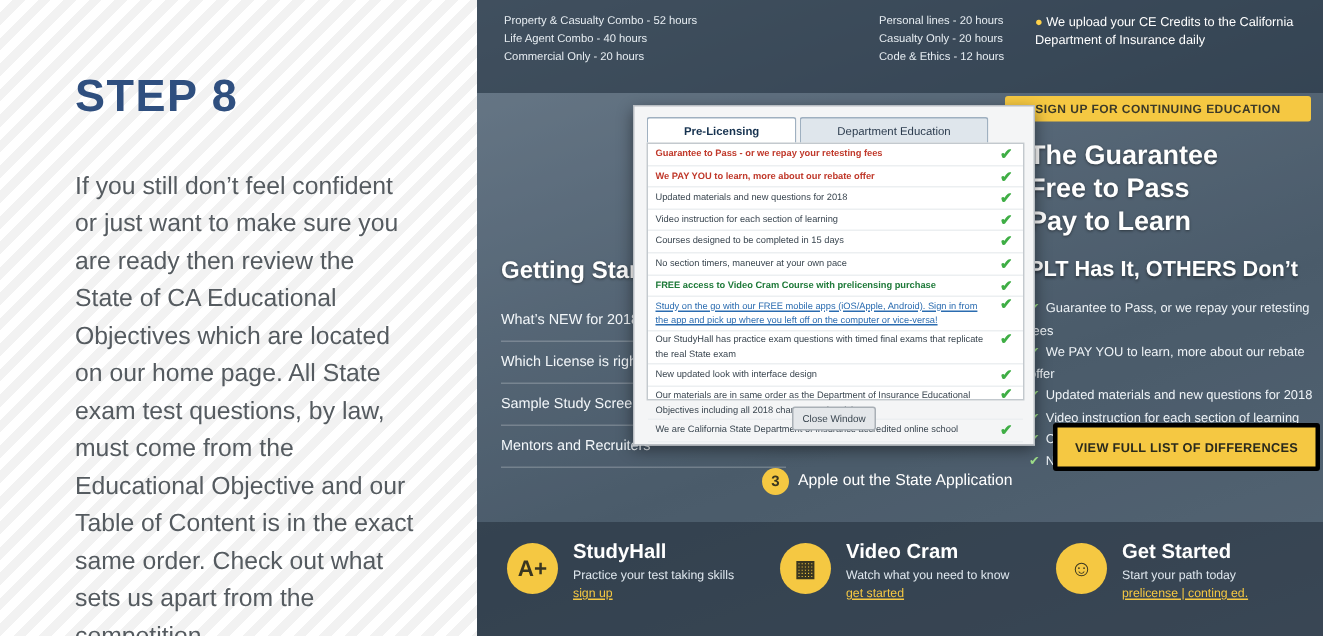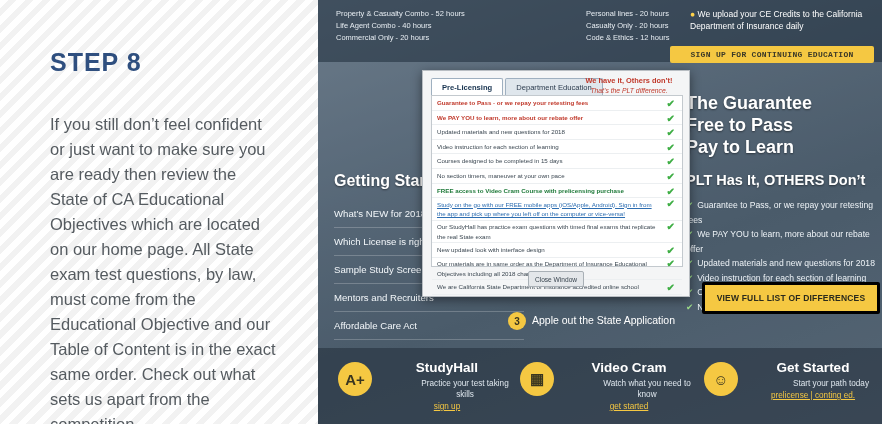--- a/index.html
+++ b/index.html
@@ -11,21 +11,21 @@
   }
   
   .left-panel{
     position:absolute;left:0;top:0;width:318px;height:424px;
     background:
       repeating-linear-gradient(135deg,#ffffff 0px,#ffffff 6px,#f2f2f2 6px,#f2f2f2 12px);
     box-sizing:border-box;
   }
   .step-title{
     position:absolute;left:50px;top:48px;
-    font-size:25px;font-weight:bold;color:#2f4f7f;letter-spacing:1px;
+    font-size:30px;font-weight:bold;color:#2f4f7f;letter-spacing:1px;
     font-family:"Liberation Sans", sans-serif;
   }
   .step-body{
     position:absolute;left:50px;top:112px;width:228px;
     font-size:16.5px;line-height:25px;color:#555b60;
   }
   
   .shot{
     position:absolute;left:318px;top:0;width:564px;height:424px;
     overflow:hidden;
@@ -48,26 +48,25 @@
   .col{position:absolute;top:8px;}
   .col1{left:18px;}
   .col2{left:140px;}
   .col3{left:268px;}
   .bullet-right{
     position:absolute;left:372px;top:8px;width:205px;
     color:#ffffff;font-size:8.5px;line-height:12px;
   }
   .bullet-right .dot{color:#ffd24a;}
   .cta-ce{
-    position:absolute;left:352px;top:46px;width:204px;height:17px;
+    position:absolute;left:352px;top:64px;width:204px;height:17px;
     background:#f5c842;border-radius:2px;
     color:#3c3a28;font-size:8px;font-weight:bold;
     display:flex;align-items:center;justify-content:center;
     letter-spacing:.3px;
-    font-family:Liberation Mono, monospace;
   }
   
   .guarantee{
     position:absolute;left:368px;top:92px;width:196px;
     color:#ffffff;font-size:18px;line-height:22px;font-weight:bold;
     text-shadow:0 1px 2px rgba(0,0,0,.45);
   }
   
   .plt-title{
     position:absolute;left:368px;top:172px;width:200px;
@@ -109,39 +108,39 @@
     position:absolute;left:0;top:348px;width:564px;height:76px;
     background:rgba(34,46,58,0.55);
   }
   .feat{position:absolute;top:14px;}
   .feat-ico{
     position:absolute;left:0;top:0;width:34px;height:34px;border-radius:50%;
     background:#f5c842;color:#3a3620;
     display:flex;align-items:center;justify-content:center;
     font-size:15px;font-weight:bold;
   }
-  .feat-txt{position:absolute;left:44px;top:-2px;width:130px;color:#ffffff;text-align:center;}
+  .feat-txt{position:absolute;left:44px;top:-2px;width:130px;color:#ffffff;}
   .feat-h{font-size:13.5px;font-weight:bold;}
-  .feat-p{font-size:8.2px;color:#dfe7ee;margin-top:3px;line-height:11px;margin-left:36px;}
+  .feat-p{font-size:8.2px;color:#dfe7ee;margin-top:3px;line-height:11px;}
   .feat-l{font-size:8.2px;color:#f5c842;margin-top:2px;text-decoration:underline;}
   .f1{left:20px;}
   .f2{left:202px;}
   .f3{left:386px;}
   
   .modal{
     position:absolute;left:104px;top:70px;width:266px;height:225px;
     background:#f4f5f6;border:1px solid #b9bec3;
     box-shadow:0 3px 10px rgba(0,0,0,.45);
     overflow:hidden;
   }
   .modal-tabs{
     position:absolute;left:8px;top:7px;height:17px;display:flex;
   }
   .tab{
-    height:17px;padding:0 10px;font-size:7.6px;color:#2b3b4d;
+    height:17px;padding:0 24px;font-size:7.6px;color:#2b3b4d;
     display:flex;align-items:center;
     border:1px solid #9fb0c0;border-bottom:none;border-radius:2px 2px 0 0;
     background:#dfe6ec;margin-right:2px;
   }
   .tab.active{background:#ffffff;color:#16324f;font-weight:bold;}
   .modal-tagline{
     position:absolute;right:8px;top:5px;width:104px;text-align:center;
     color:#c0392b;font-size:7.4px;font-weight:bold;line-height:9.5px;
   }
   .modal-tagline .sub{color:#c0392b;font-style:italic;font-weight:normal;font-size:6.8px;}
@@ -209,21 +208,20 @@
   </div>
 
   <div class="view-diff">VIEW FULL LIST OF DIFFERENCES</div>
 
   <div class="gs-title">Getting Started!</div>
   <div class="gs-list">
     <div class="gs-row">What’s NEW for 2018</div>
     <div class="gs-row">Which License is right for me?</div>
     <div class="gs-row">Sample Study Screens</div>
     <div class="gs-row">Mentors and Recruiters</div>
-    <div class="gs-row">Affordable Care Act</div>
   </div>
 
   <div class="step-circle">3</div>
   <div class="step-text">Apple out the State Application</div>
 
   <div class="bottom-band">
     <div class="feat f1">
       <div class="feat-ico">A+</div>
       <div class="feat-txt">
         <div class="feat-h">StudyHall</div>
@@ -246,24 +244,20 @@
         <div class="feat-p">Start your path today</div>
         <div class="feat-l">prelicense | conting ed.</div>
       </div>
     </div>
   </div>
 
   <div class="modal">
     <div class="modal-tabs">
       <div class="tab active">Pre-Licensing</div>
       <div class="tab">Department Education</div>
-    </div>
-    <div class="modal-tagline">
-      <div>We have it, Others don’t!</div>
-      <div class="sub">That’s the PLT difference.</div>
     </div>
 
     <div class="modal-body">
       <div class="mrow"><span class="hl">Guarantee to Pass - or we repay your retesting fees</span><span class="ck">✔</span></div>
       <div class="mrow"><span class="hl">We PAY YOU to learn, more about our rebate offer</span><span class="ck">✔</span></div>
       <div class="mrow"><span>Updated materials and new questions for 2018</span><span class="ck">✔</span></div>
       <div class="mrow"><span>Video instruction for each section of learning</span><span class="ck">✔</span></div>
       <div class="mrow"><span>Courses designed to be completed in 15 days</span><span class="ck">✔</span></div>
       <div class="mrow"><span>No section timers, maneuver at your own pace</span><span class="ck">✔</span></div>
       <div class="mrow"><span class="hlg">FREE access to Video Cram Course with prelicensing purchase</span><span class="ck">✔</span></div>

